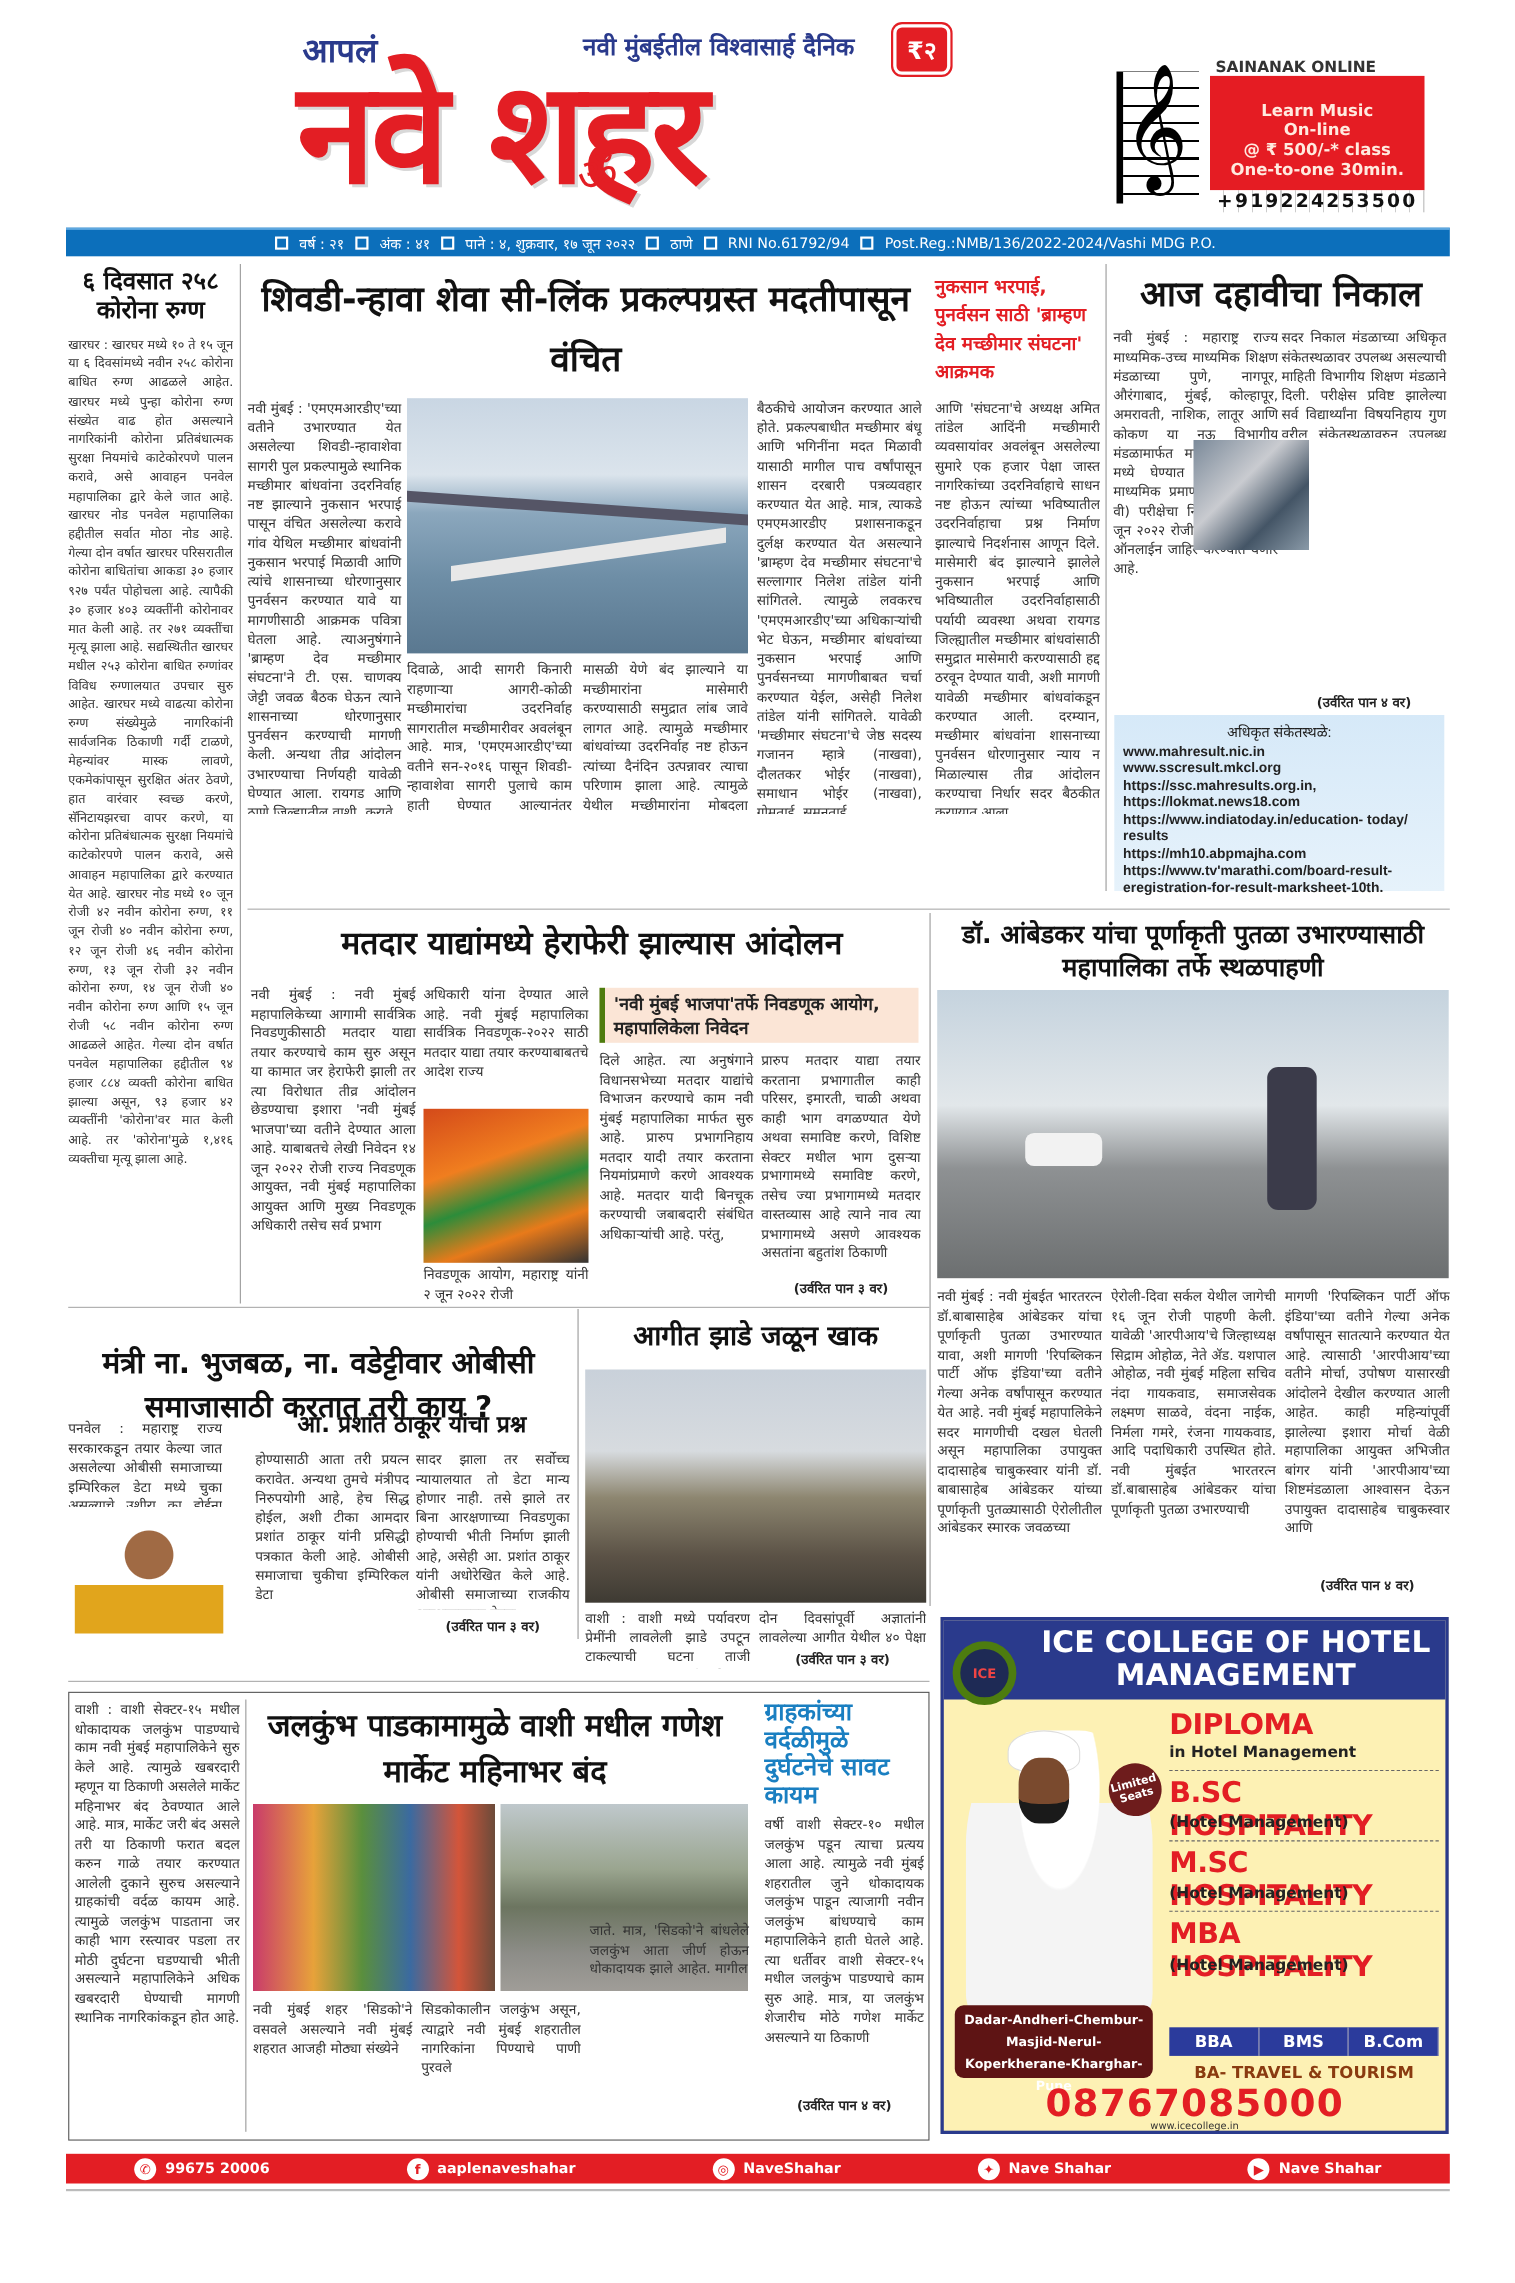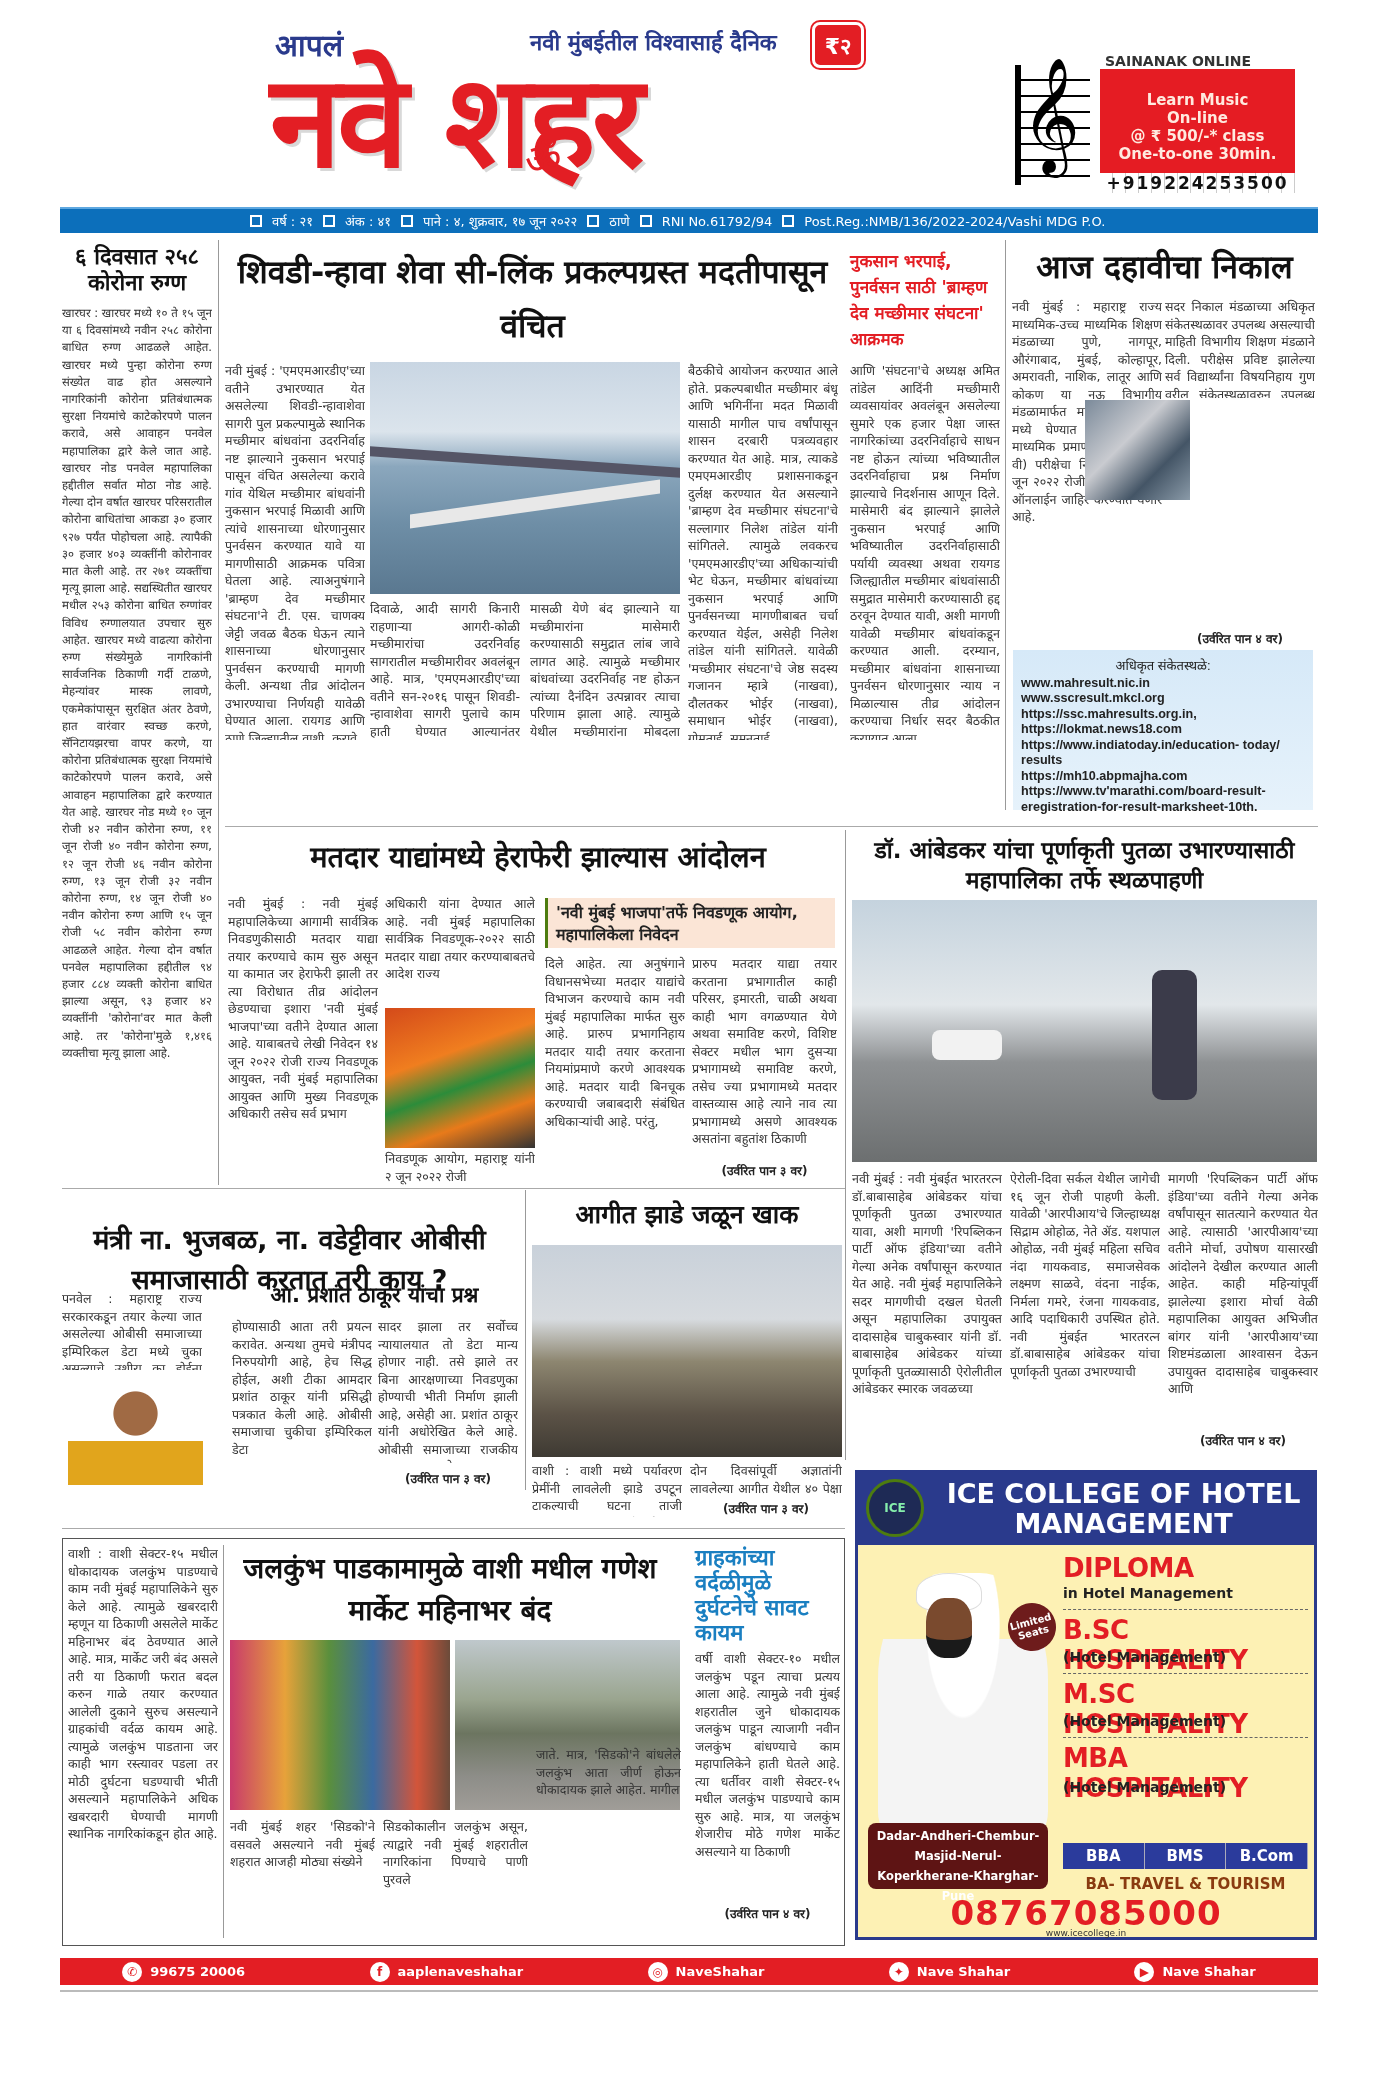--- a/index.html
+++ b/index.html
@@ -22,21 +22,21 @@
 .col{position:absolute}
 .vline{position:absolute;width:1px;background:#999}
 .hline{position:absolute;height:1px;background:#aaa}
 .photo{position:absolute;overflow:hidden}
 .cont{font-weight:bold;font-size:12px;text-align:center;color:#222}
 .footer{left:60px;top:1958px;width:1258px;height:27px;background:#e31e24;display:flex;align-items:center;justify-content:space-around;color:#fff;font-size:13px;font-weight:bold}
 .footer .it{display:flex;align-items:center;gap:8px}
 .footer .ic{width:20px;height:20px;border-radius:50%;background:#fff;color:#e31e24;font-size:12px;display:flex;align-items:center;justify-content:center}
 .ice{left:855px;top:1470px;width:462px;height:470px;border:3px solid #2a3a8c;background:#fdf1b4}
 .ice .top{height:72px;background:#2a3a8c;color:#fff;font-weight:bold;font-size:27px;text-align:center;line-height:30px;padding:6px 0 0 75px}
-.ice .seal{position:absolute;left:8px;top:6px;width:58px;height:58px;border-radius:50%;background:#1e2a55;border:3px solid #4d7c0f;color:#86efac;font-size:12px;font-weight:bold;display:flex;align-items:center;justify-content:center}
+.ice .seal{position:absolute;left:8px;top:19px;width:58px;height:58px;border-radius:50%;background:#1e2a55;border:7px solid #4d7c0f;color:#ef4444;font-size:12px;font-weight:bold;display:flex;align-items:center;justify-content:center}
 .ice .course{position:absolute;left:205px;font-weight:bold;color:#e31e24;font-size:26px;letter-spacing:-0.5px}
 .ice .sub{position:absolute;left:205px;font-weight:bold;color:#222;font-size:14px}
 .ice .dash{position:absolute;left:205px;width:245px;border-top:1px dashed #666}
 .ice .chef{position:absolute;left:20px;top:100px;width:170px;height:265px;background:radial-gradient(ellipse at 50% 20%,#fff 0 30%,transparent 31%),linear-gradient(#fdf1b4 0 25%,#f4f4f4 25%);border-radius:40% 40% 10% 10%}
 .ice .face{position:absolute;left:68px;top:125px;width:46px;height:60px;border-radius:40%;background:#7a4a2e;border-bottom:18px solid #1a1a1a}
 .ice .turban{position:absolute;left:58px;top:100px;width:66px;height:38px;border-radius:50% 50% 30% 30%;background:#fff;border:1px solid #ddd}
 .ice .limited{position:absolute;left:150px;top:130px;width:48px;height:48px;border-radius:50%;background:#6e1c1c;color:#fff;font-size:10px;font-weight:bold;display:flex;align-items:center;justify-content:center;text-align:center;transform:rotate(-15deg)}
 .ice .branches{position:absolute;left:10px;top:350px;width:180px;height:66px;background:#5e1414;color:#fff;font-weight:bold;font-size:11.5px;text-align:center;line-height:20px;border-radius:8px;padding-top:3px}
 .ice .progs{position:absolute;left:205px;top:370px;width:245px;height:26px;background:#2b3b9c;display:flex}
 .ice .progs div{flex:1;color:#fff;font-weight:bold;font-size:15px;display:flex;align-items:center;justify-content:center;border-right:1px solid #aab}
@@ -114,21 +114,21 @@
   <div>results</div>
   <div>https://mh10.abpmajha.com</div>
   <div>https://www.tv'marathi.com/board-result-</div>
   <div>eregistration-for-result-marksheet-10th.</div>
 </div>
 <div class="hline" style="left:225px;top:826px;width:1093px"></div>
 
 <div class="col headline" style="left:228px;top:840px;width:620px;font-size:29px;text-align:center">मतदार याद्यांमध्ये हेराफेरी झाल्यास आंदोलन</div>
 <div class="col body-text" style="left:228px;top:895px;width:150px;height:285px;overflow:hidden">नवी मुंबई : नवी मुंबई महापालिकेच्या आगामी सार्वत्रिक निवडणुकीसाठी मतदार याद्या तयार करण्याचे काम सुरु असून या कामात जर हेराफेरी झाली तर त्या विरोधात तीव्र आंदोलन छेडण्याचा इशारा 'नवी मुंबई भाजपा'च्या वतीने देण्यात आला आहे. याबाबतचे लेखी निवेदन १४ जून २०२२ रोजी राज्य निवडणूक आयुक्त, नवी मुंबई महापालिका आयुक्त आणि मुख्य निवडणूक अधिकारी तसेच सर्व प्रभाग</div>
 <div class="col body-text" style="left:385px;top:895px;width:150px;height:110px;overflow:hidden">अधिकारी यांना देण्यात आले आहे. नवी मुंबई महापालिका सार्वत्रिक निवडणूक-२०२२ साठी मतदार याद्या तयार करण्याबाबतचे आदेश राज्य</div>
-<div class="col" style="left:545px;top:898px;width:290px;height:50px;background:#fbe5d6;border-left:3px solid #4d7c0f;padding:4px 8px;font-size:16px;font-weight:bold;line-height:22px;color:#222">'नवी मुंबई भाजपा'तर्फे निवडणूक आयोग, महापालिकेला निवेदन</div>
+<div class="col" style="left:545px;top:898px;width:290px;height:50px;background:#fbe5d6;border-left:5px solid #4d7c0f;padding:4px 8px;font-size:16px;font-weight:bold;line-height:22px;color:#222">'नवी मुंबई भाजपा'तर्फे निवडणूक आयोग, महापालिकेला निवेदन</div>
 <div class="photo" style="left:385px;top:1008px;width:150px;height:140px;background:linear-gradient(160deg,#d44a1a 0%,#f07e1f 35%,#2c8c3a 55%,#e87a1a 75%,#333 100%)"></div>
 <div class="col body-text" style="left:385px;top:1150px;width:150px;height:35px;overflow:hidden">निवडणूक आयोग, महाराष्ट्र यांनी २ जून २०२२ रोजी</div>
 <div class="col body-text" style="left:545px;top:955px;width:140px;height:225px;overflow:hidden">दिले आहेत. त्या अनुषंगाने विधानसभेच्या मतदार याद्यांचे विभाजन करण्याचे काम नवी मुंबई महापालिका मार्फत सुरु आहे. प्रारुप प्रभागनिहाय मतदार यादी तयार करताना नियमांप्रमाणे करणे आवश्यक आहे. मतदार यादी बिनचूक करण्याची जबाबदारी संबंधित अधिकाऱ्यांची आहे. परंतु,</div>
 <div class="col body-text" style="left:692px;top:955px;width:145px;height:200px;overflow:hidden">प्रारुप मतदार याद्या तयार करताना प्रभागातील काही परिसर, इमारती, चाळी अथवा काही भाग वगळण्यात येणे अथवा समाविष्ट करणे, विशिष्ट सेक्टर मधील भाग दुसऱ्या प्रभागामध्ये समाविष्ट करणे, तसेच ज्या प्रभागामध्ये मतदार वास्तव्यास आहे त्याने नाव त्या प्रभागामध्ये असणे आवश्यक असतांना बहुतांश ठिकाणी</div>
 <div class="col cont" style="left:692px;top:1162px;width:145px">(उर्वरित पान ३ वर)</div>
 <div class="vline" style="left:845px;top:830px;height:630px"></div>
 
 <div class="col headline" style="left:852px;top:835px;width:465px;font-size:23px;text-align:center;line-height:30px">डॉ. आंबेडकर यांचा पूर्णाकृती पुतळा उभारण्यासाठी महापालिका तर्फे स्थळपाहणी</div>
 <div class="photo" style="left:852px;top:900px;width:465px;height:262px;background:linear-gradient(180deg,#c5d3de 0%,#e2e7ea 40%,#8e9193 62%,#6c6f70 100%)">
   <div style="position:absolute;left:80px;top:130px;width:70px;height:30px;background:#f2f2f2;border-radius:8px"></div>

